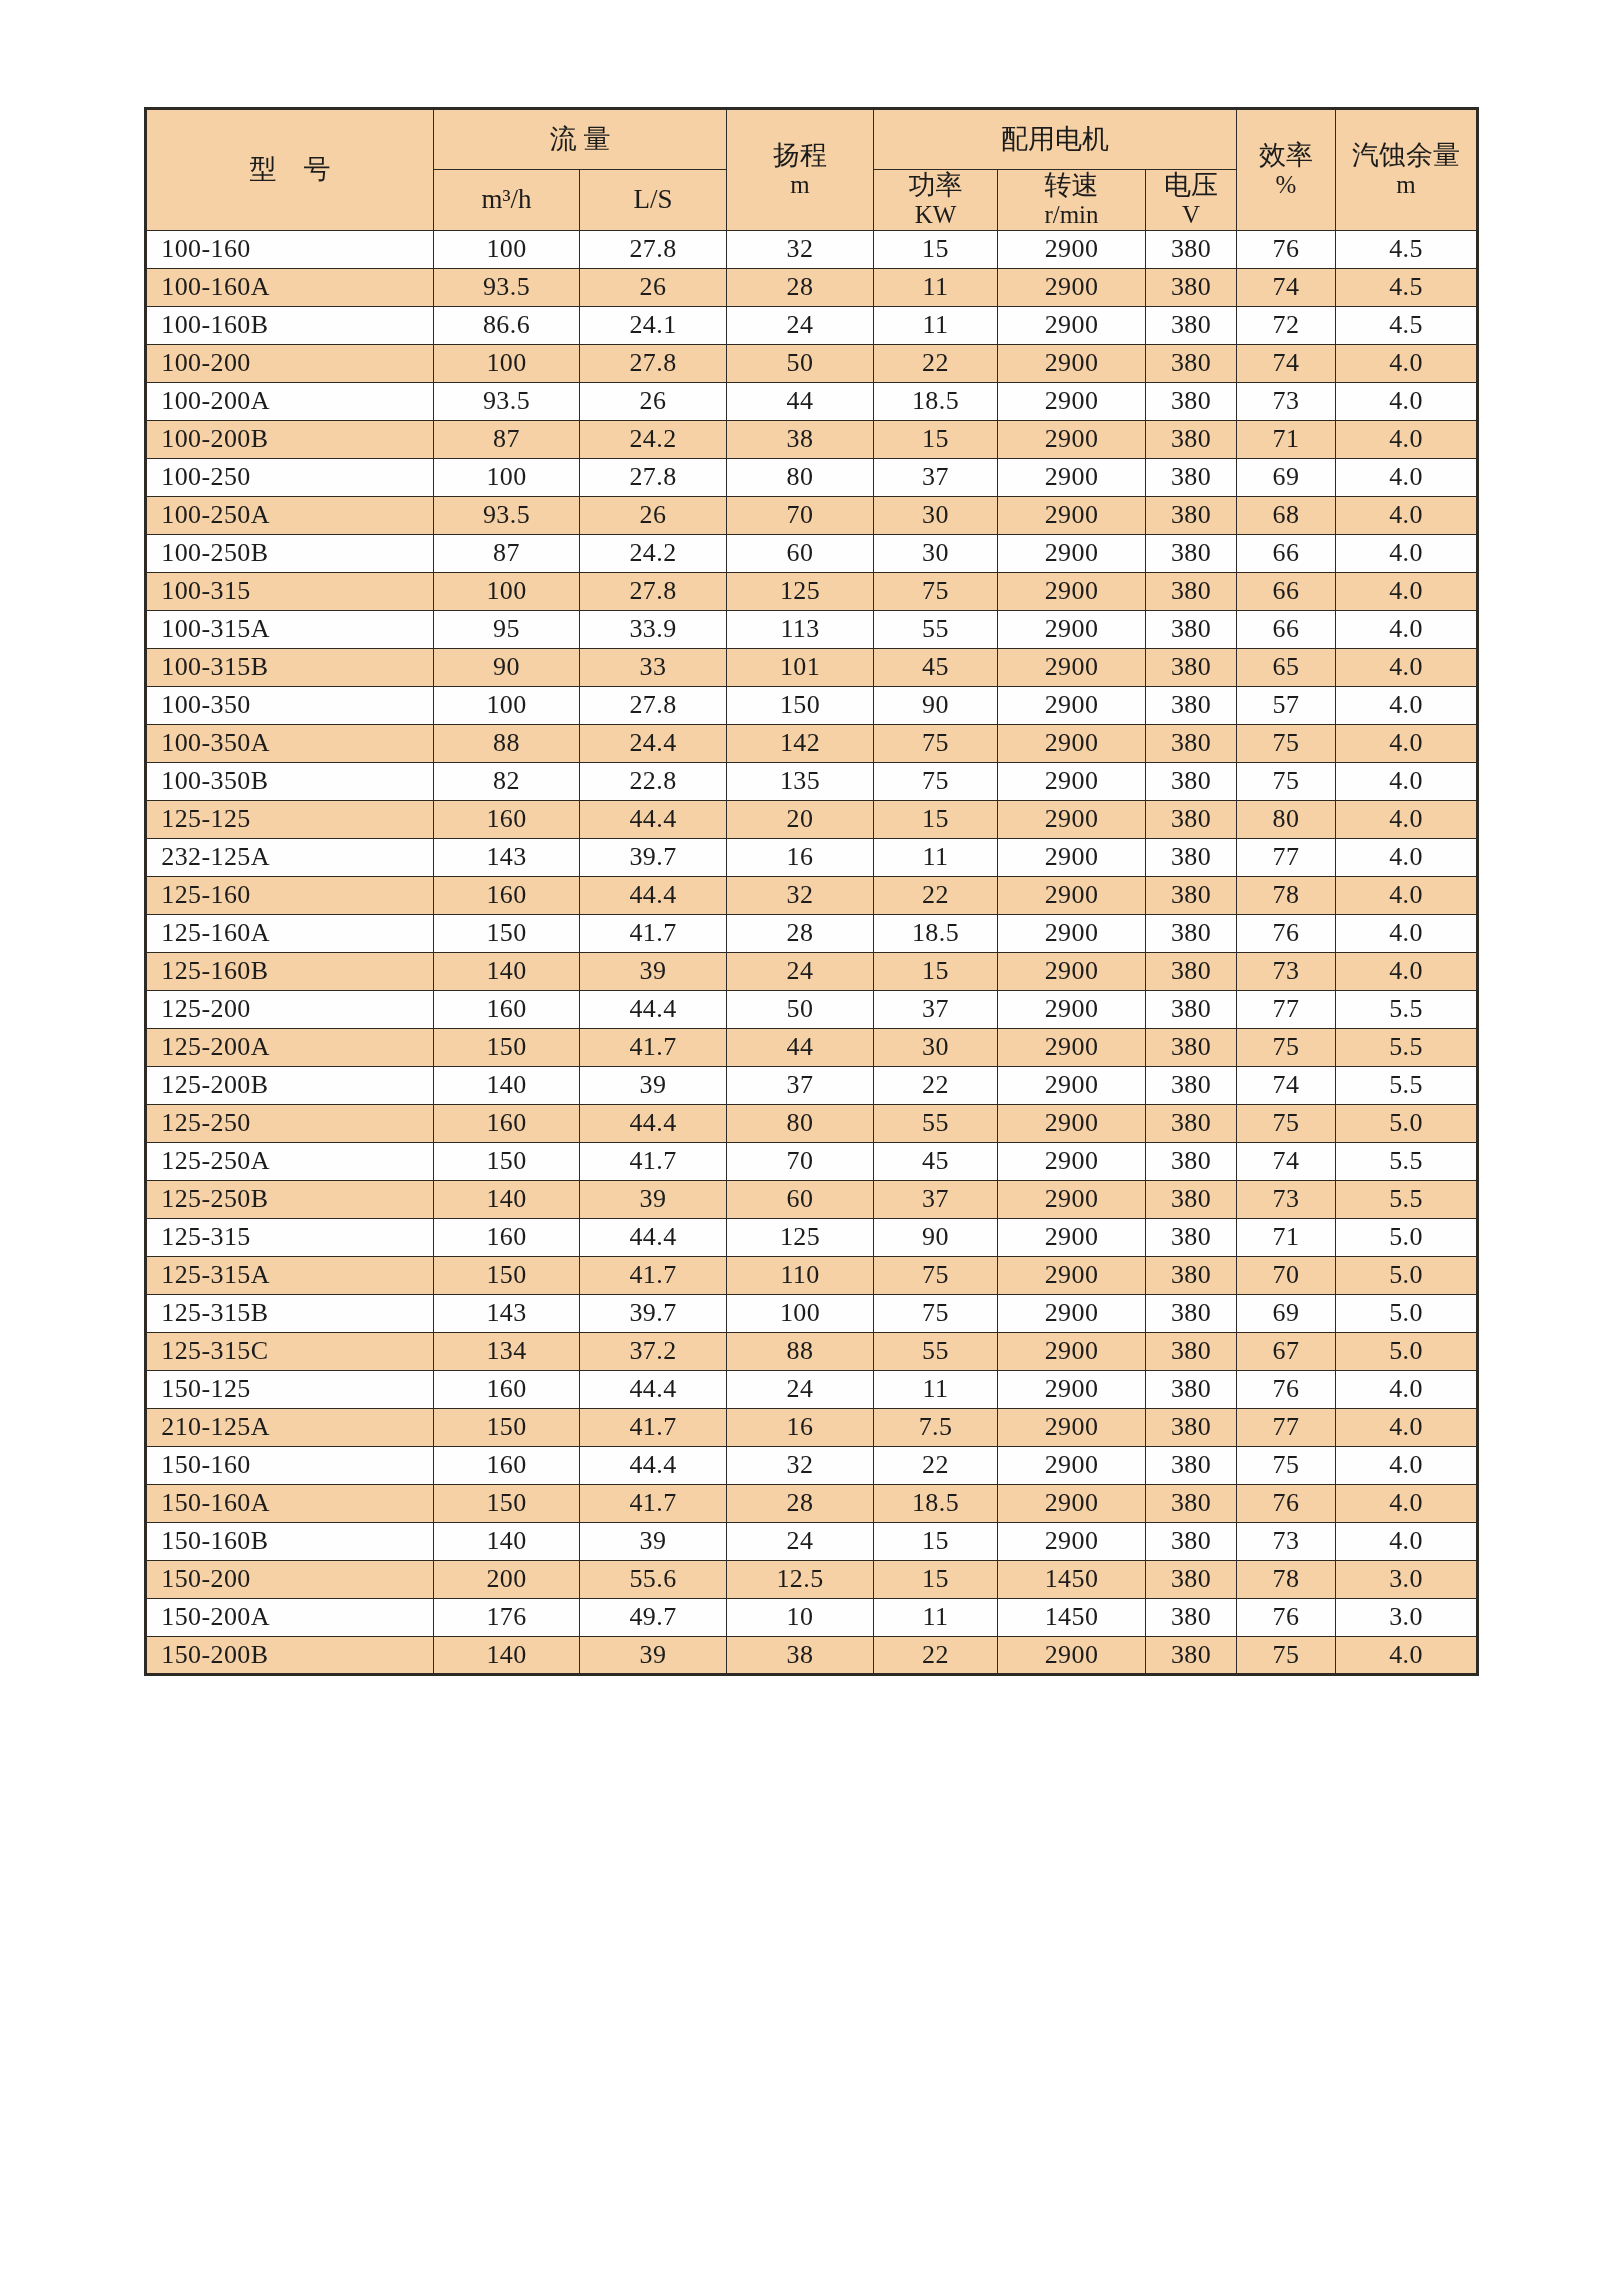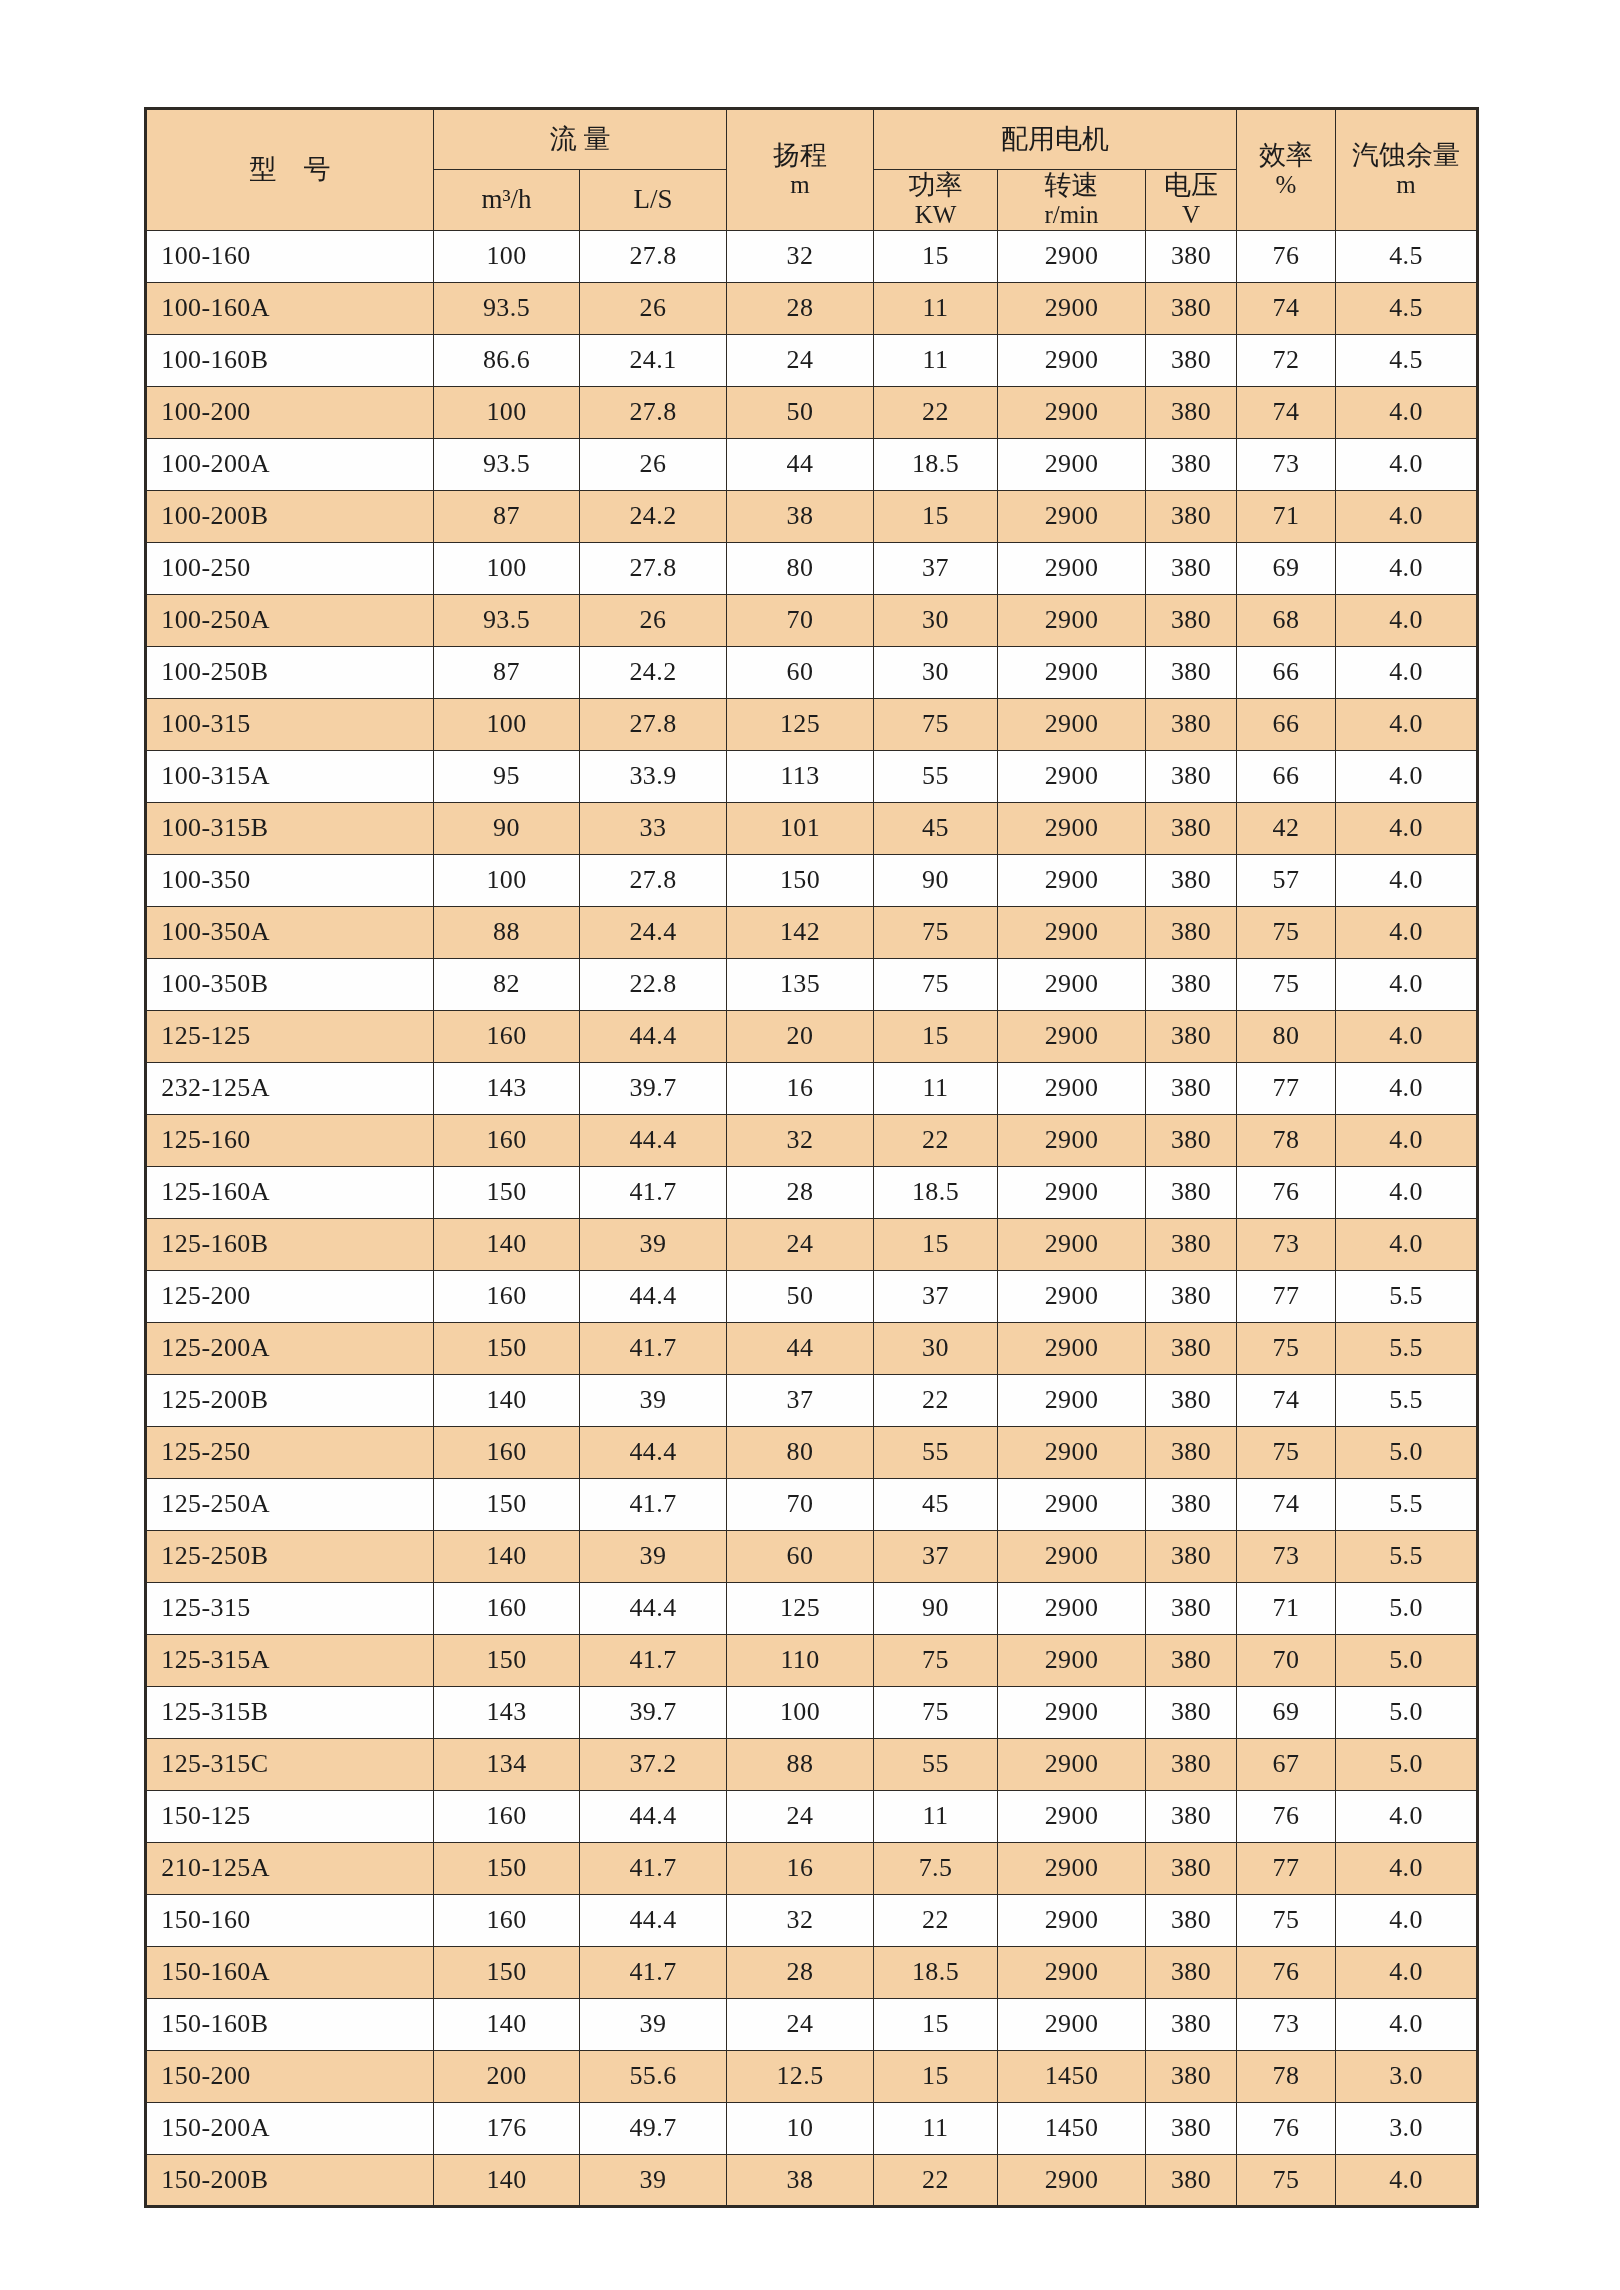--- a/index.html
+++ b/index.html
@@ -42,21 +42,21 @@
   thead tr.sub-row   { height: 60px; }
   thead th {
     background: #f5d1a5;
     font-size: 27px;
     line-height: 1.15;
   }
   thead .unit-line {
     display: block;
     font-size: 25px;
   }
-  tbody tr { height: 52px; }
+  tbody tr { height: 38px; }
   tbody tr:nth-child(odd)  td { background: #fefefe; }
   tbody tr:nth-child(even) td { background: #f5d1a5; }
   tbody td {
     font-size: 26px;
     letter-spacing: 0.4px;
   }
   tbody td.model-cell {
     text-align: left;
     padding-left: 14.3px;
   }
@@ -241,21 +241,21 @@
           <td>4.0</td>
         </tr>
         <tr>
           <td class="model-cell">100-315B</td>
           <td>90</td>
           <td>33</td>
           <td>101</td>
           <td>45</td>
           <td>2900</td>
           <td>380</td>
-          <td>42</td>
+          <td>65</td>
           <td>4.0</td>
         </tr>
         <tr>
           <td class="model-cell">100-350</td>
           <td>100</td>
           <td>27.8</td>
           <td>150</td>
           <td>90</td>
           <td>2900</td>
           <td>380</td>

